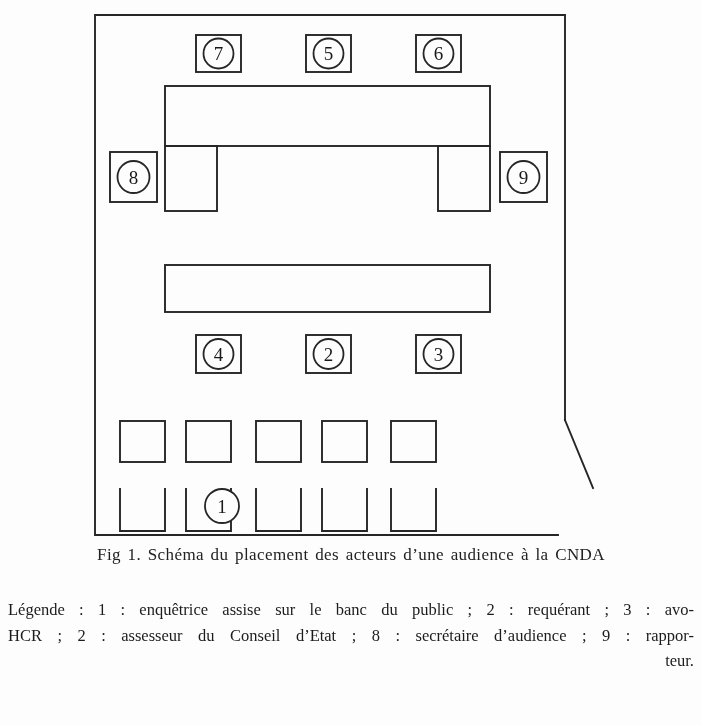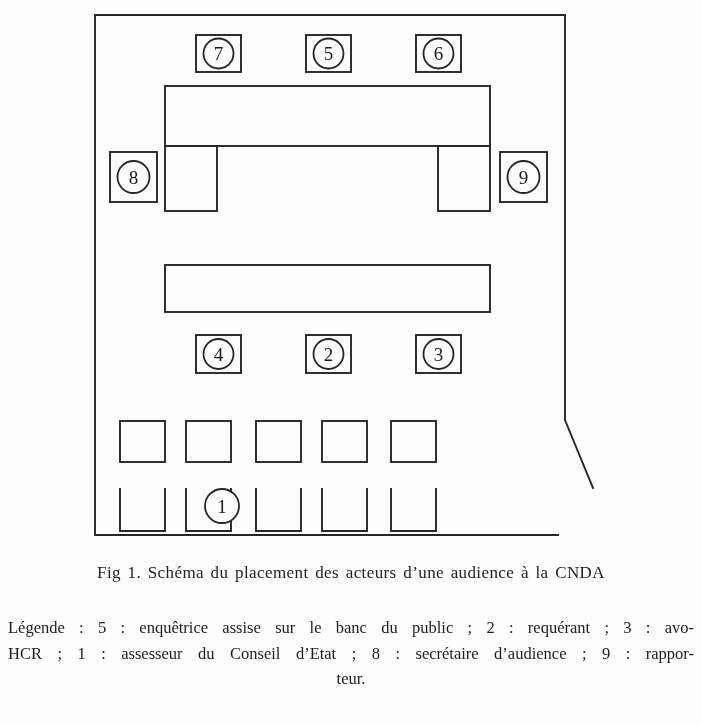--- a/index.html
+++ b/index.html
@@ -26,38 +26,38 @@
     stroke: #262626;
     stroke-width: 1.8;
   }
   .num {
     font-family: "Liberation Serif", serif;
     font-size: 19px;
     fill: #191919;
     text-anchor: middle;
   }
   .caption {
-    margin-top: 18px;
+    margin-top: 0;
     text-align: center;
     font-size: 17px;
     letter-spacing: 0.4px;
     word-spacing: 2px;
     color: #222;
   }
   .legend {
     margin: 32px 8px 0 8px;
     font-size: 16.5px;
     line-height: 25.5px;
     color: #1c1c1c;
   }
   .legend-line.just {
     text-align: justify;
     text-align-last: justify;
   }
-  .legend-line.last { text-align: center; }
+  .legend-line.last { text-align: right; }
 </style>
 </head>
 <body>
 
 <div class="page">
 
   <svg class="diagram" width="702" height="545" viewBox="0 0 702 545" xmlns="http://www.w3.org/2000/svg">
 
     <path class="stroke" d="M 558 535 L 95 535 L 95 15 L 565 15 L 565 420"></path>
     <path class="stroke" d="M 565 420 L 593 488"></path>
@@ -130,18 +130,18 @@
     <g>
       <circle class="badge" cx="222" cy="506" r="17"></circle>
       <text class="num" x="222" y="506" dy="0.35em">1</text>
     </g>
 
   </svg>
 
   <div class="caption">Fig 1. Schéma du placement des acteurs d’une audience à la CNDA</div>
 
   <div class="legend">
-    <div class="legend-line just">Légende : 5 : enquêtrice assise sur le banc du public ; 2 : requérant ; 3 : avo-</div>
-    <div class="legend-line just">HCR ; 1 : assesseur du Conseil d’Etat ; 8 : secrétaire d’audience ; 9 : rappor-</div>
+    <div class="legend-line just">Légende : 1 : enquêtrice assise sur le banc du public ; 2 : requérant ; 3 : avo-</div>
+    <div class="legend-line just">HCR ; 2 : assesseur du Conseil d’Etat ; 8 : secrétaire d’audience ; 9 : rappor-</div>
     <div class="legend-line last">teur.</div>
   </div>
 
 </div>
 
 </body></html>

